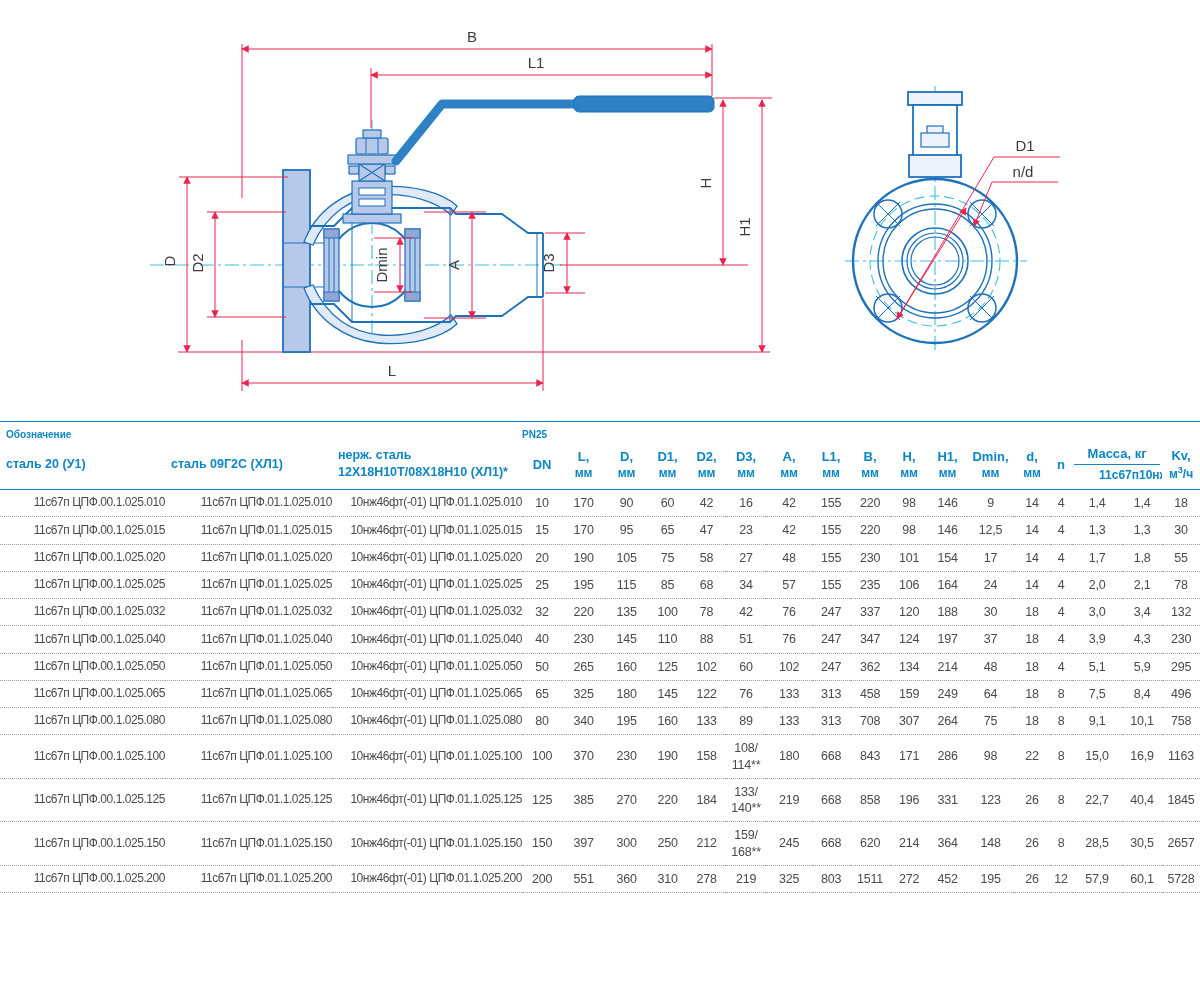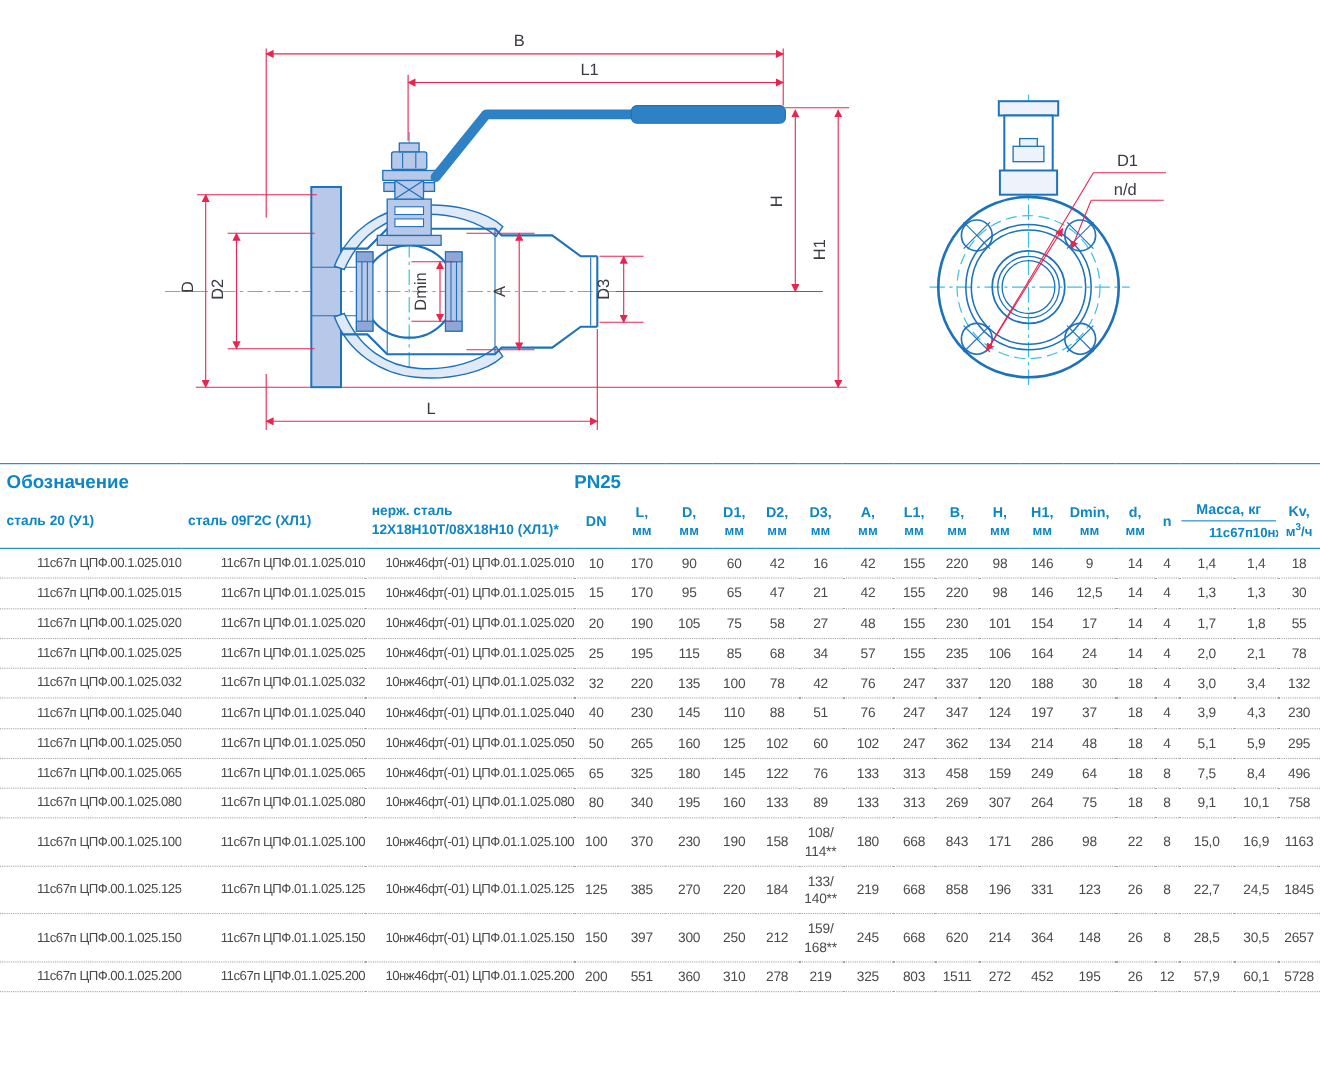--- a/index.html
+++ b/index.html
@@ -2,21 +2,21 @@
 <html><head>
 <meta charset="utf-8">
 <style>
   html,body{margin:0;padding:0;background:#fff;}
   .page{position:relative;width:1200px;height:982px;background:#fff;overflow:hidden;
         font-family:"Liberation Sans",sans-serif;}
   svg.drawing{display:block;}
   .section-title{color:#4ba1d8;font-size:21px;letter-spacing:.3px;padding:0 0 0 8px;margin-top:2px;}
   table.dims{border-collapse:collapse;table-layout:fixed;width:1200px;margin-top:9px;}
   table.dims td{overflow:hidden;}
-  tr.hrow1 td{border-top:1px solid #1287c9;color:#0d86c6;font-weight:bold;font-size:17px;
+  tr.hrow1 td{border-top:1px solid #1287c9;color:#0d86c6;font-weight:bold;font-size:10px;
               padding:7px 0 2px 6px;text-align:left;}
   tr.hrow1 td.pn{text-align:left;padding-left:0;}
   tr.hrow2 td{color:#0d86c6;font-weight:bold;font-size:13px;vertical-align:middle;
               border-bottom:1.5px solid #1287c9;padding:4px 0 7px 0;text-align:center;}
   tr.hrow2 td.mat{text-align:left;padding-left:6px;font-size:12.5px;white-space:pre-line;line-height:1.35;}
   tr.hrow2 .du{font-size:12px;margin-top:2px;}
   tr.hrow2 .du sup{font-size:9px;}
   .mass-label{border-bottom:1px solid #1287c9;padding-bottom:3px;margin:0 2px;}
   .mass-subs{display:flex;margin-top:3px;font-size:12px;}
   .mass-subs span:first-child{width:56%;margin-left:27px;}
@@ -325,21 +325,21 @@
         </tr>
         <tr>
           <td class="des">11с67п ЦПФ.00.1.025.015</td>
           <td class="des">11с67п ЦПФ.01.1.025.015</td>
           <td class="des">10нж46фт(-01) ЦПФ.01.1.025.015</td>
           <td>15</td>
           <td>170</td>
           <td>95</td>
           <td>65</td>
           <td>47</td>
-          <td>21</td>
+          <td>23</td>
           <td>42</td>
           <td>155</td>
           <td>220</td>
           <td>98</td>
           <td>146</td>
           <td>12,5</td>
           <td>14</td>
           <td>4</td>
           <td>1,3</td>
           <td>1,3</td>
@@ -482,21 +482,21 @@
           <td class="des">11с67п ЦПФ.01.1.025.080</td>
           <td class="des">10нж46фт(-01) ЦПФ.01.1.025.080</td>
           <td>80</td>
           <td>340</td>
           <td>195</td>
           <td>160</td>
           <td>133</td>
           <td>89</td>
           <td>133</td>
           <td>313</td>
-          <td>269</td>
+          <td>708</td>
           <td>307</td>
           <td>264</td>
           <td>75</td>
           <td>18</td>
           <td>8</td>
           <td>9,1</td>
           <td>10,1</td>
           <td>758</td>
         </tr>
         <tr>
@@ -535,21 +535,21 @@
 140**</td>
           <td>219</td>
           <td>668</td>
           <td>858</td>
           <td>196</td>
           <td>331</td>
           <td>123</td>
           <td>26</td>
           <td>8</td>
           <td>22,7</td>
-          <td>24,5</td>
+          <td>40,4</td>
           <td>1845</td>
         </tr>
         <tr>
           <td class="des">11с67п ЦПФ.00.1.025.150</td>
           <td class="des">11с67п ЦПФ.01.1.025.150</td>
           <td class="des">10нж46фт(-01) ЦПФ.01.1.025.150</td>
           <td>150</td>
           <td>397</td>
           <td>300</td>
           <td>250</td>

